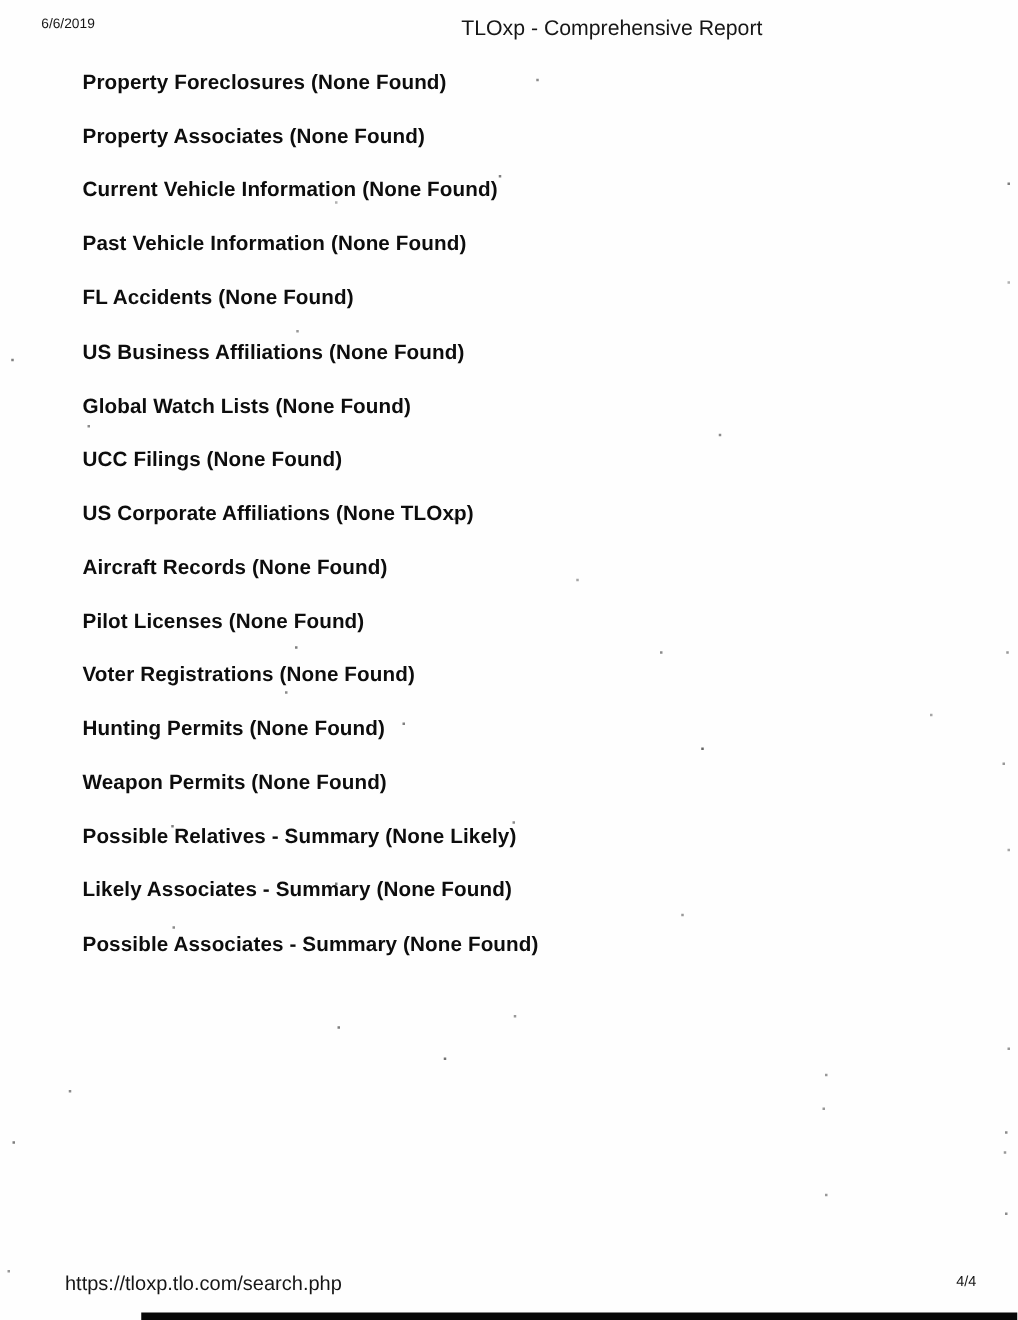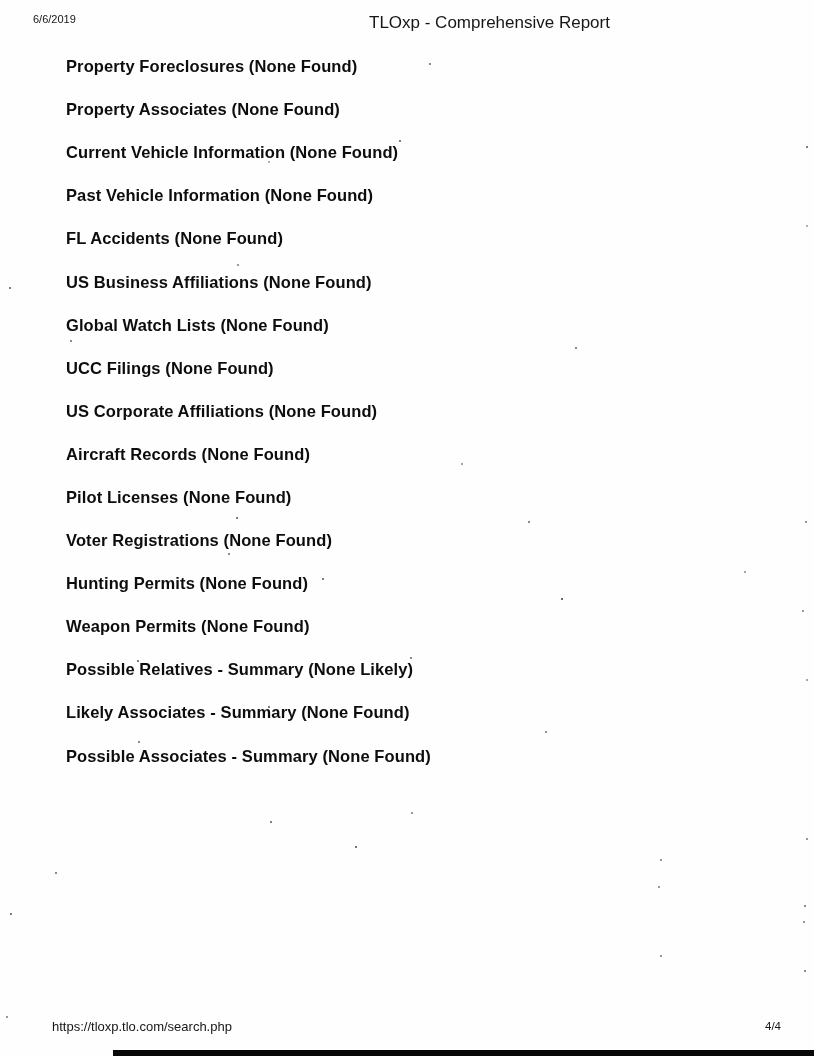--- a/index.html
+++ b/index.html
@@ -45,21 +45,21 @@
     font-weight: bold;
     letter-spacing: 0.1px;
     color: #0d0d0d;
     white-space: nowrap;
     margin-top: 18px;
   }
   .print-footer-url {
     position: absolute;
     left: 36px;
     top: 1019px;
-    font-size: 13px;
+    font-size: 16px;
     color: #161616;
     white-space: nowrap;
     padding-left: 16px;
   }
   .print-footer-page {
     position: absolute;
     right: 33px;
     top: 1020px;
     font-size: 11.5px;
     color: #161616;
@@ -141,21 +141,21 @@
   <div class="section-line">Past Vehicle Information (None Found)</div>
 
   <div class="section-line">FL Accidents (None Found)</div>
 
   <div class="section-line">US Business Affiliations (None Found)</div>
 
   <div class="section-line">Global Watch Lists (None Found)</div>
 
   <div class="section-line">UCC Filings (None Found)</div>
 
-  <div class="section-line">US Corporate Affiliations (None Found)</div>
+  <div class="section-line">US Corporate Affiliations (None TLOxp)</div>
 
   <div class="section-line">Aircraft Records (None Found)</div>
 
   <div class="section-line">Pilot Licenses (None Found)</div>
 
   <div class="section-line">Voter Registrations (None Found)</div>
 
   <div class="section-line">Hunting Permits (None Found)</div>
 
   <div class="section-line">Weapon Permits (None Found)</div>

